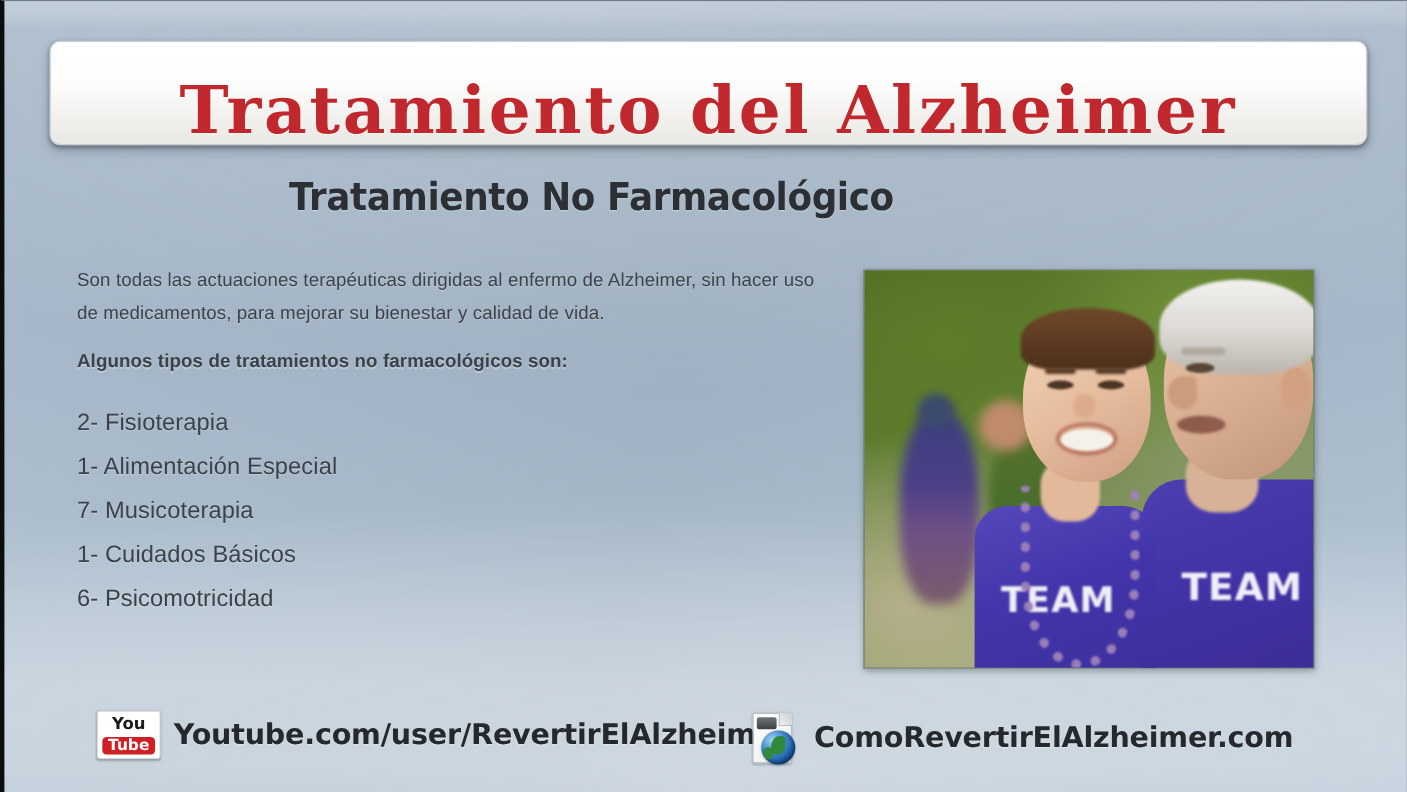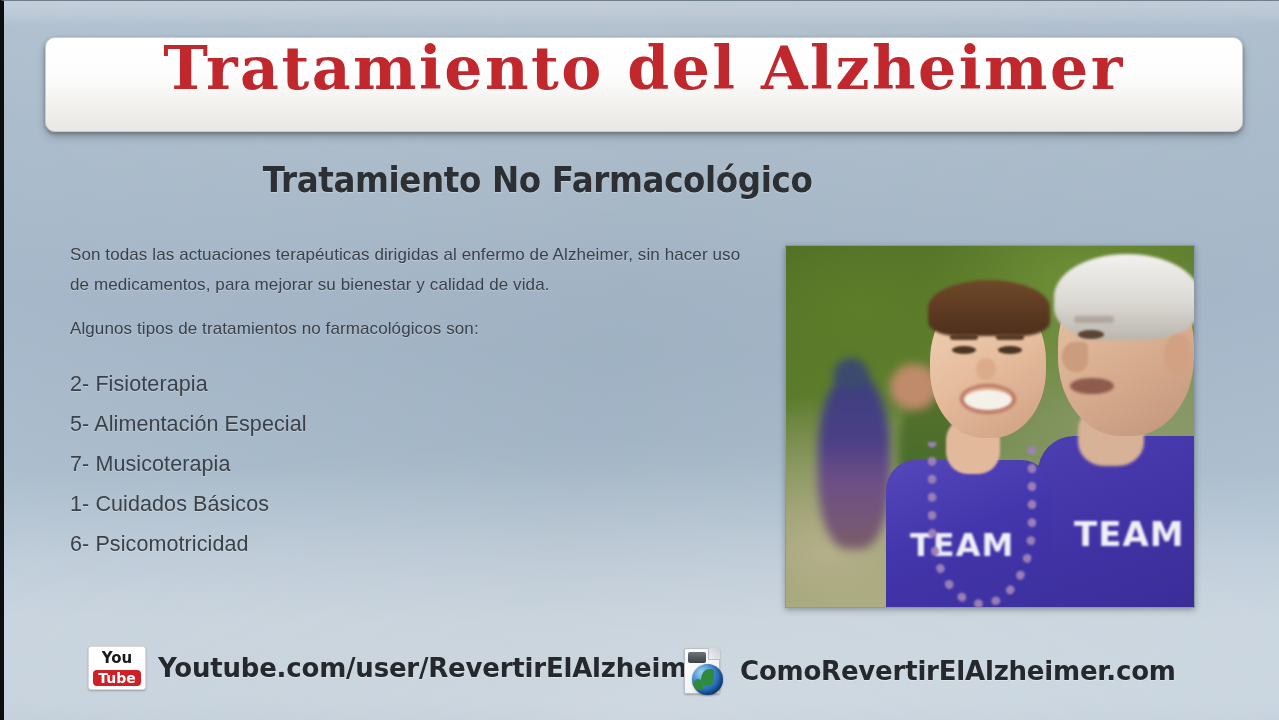--- a/index.html
+++ b/index.html
@@ -61,21 +61,21 @@
     width: 1198px;
     height: 95px;
     border-radius: 10px;
     background: linear-gradient(to bottom, #ffffff 0%, #fdfdfd 40%, #f2f1ee 72%, #e9e8e4 100%);
     border: 1px solid #c9cdd2;
     box-shadow:
       0 2px 4px rgba(0,0,0,0.30),
       0 5px 10px rgba(0,0,0,0.18),
       inset 0 1px 0 rgba(255,255,255,0.95);
     display: flex;
-    align-items: flex-start;
+    align-items: flex-end;
     justify-content: center;
     z-index: 10;
   }
 
   #title-text {
     font-family: "DejaVu Serif", "Liberation Serif", serif;
     font-size: 60px;
     font-weight: 700;
     color: #c0282d;
     letter-spacing: 2.5px;
@@ -115,21 +115,21 @@
   }
 
   .para {
     font-size: 17px;
     color: #3b4148;
     line-height: 30px;
     letter-spacing: 0.1px;
     text-shadow: 0 1px 0 rgba(255,255,255,0.28);
   }
 
-  #para-2 { margin-top: 14px; }
+  #para-2 { margin-top: 14px; font-weight: bold; }
 
   #treatment-list {
     margin-top: 20px;
     list-style: none;
   }
   #treatment-list li {
     font-size: 21.5px;
     color: #3b4148;
     line-height: 40px;
     letter-spacing: 0.1px;
@@ -364,21 +364,21 @@
     <span id="subtitle-text">Tratamiento No Farmacológico</span>
   </div>
 
   <div id="body-column">
     <p class="para" id="para-1">Son todas las actuaciones terapéuticas dirigidas al enfermo de Alzheimer, sin hacer uso de medicamentos, para mejorar su bienestar y calidad de vida.</p>
 
     <p class="para" id="para-2">Algunos tipos de tratamientos no farmacológicos son:</p>
 
     <ul id="treatment-list">
       <li>2- Fisioterapia</li>
-      <li>5- Alimentación Especial</li>
+      <li>1- Alimentación Especial</li>
       <li>7- Musicoterapia</li>
       <li>1- Cuidados Básicos</li>
       <li>6- Psicomotricidad</li>
     </ul>
   </div>
 
   <div id="photo">
     <div id="photo-canvas"></div>
 
     <div class="bg-figure" id="bg-fig-purple"></div>

